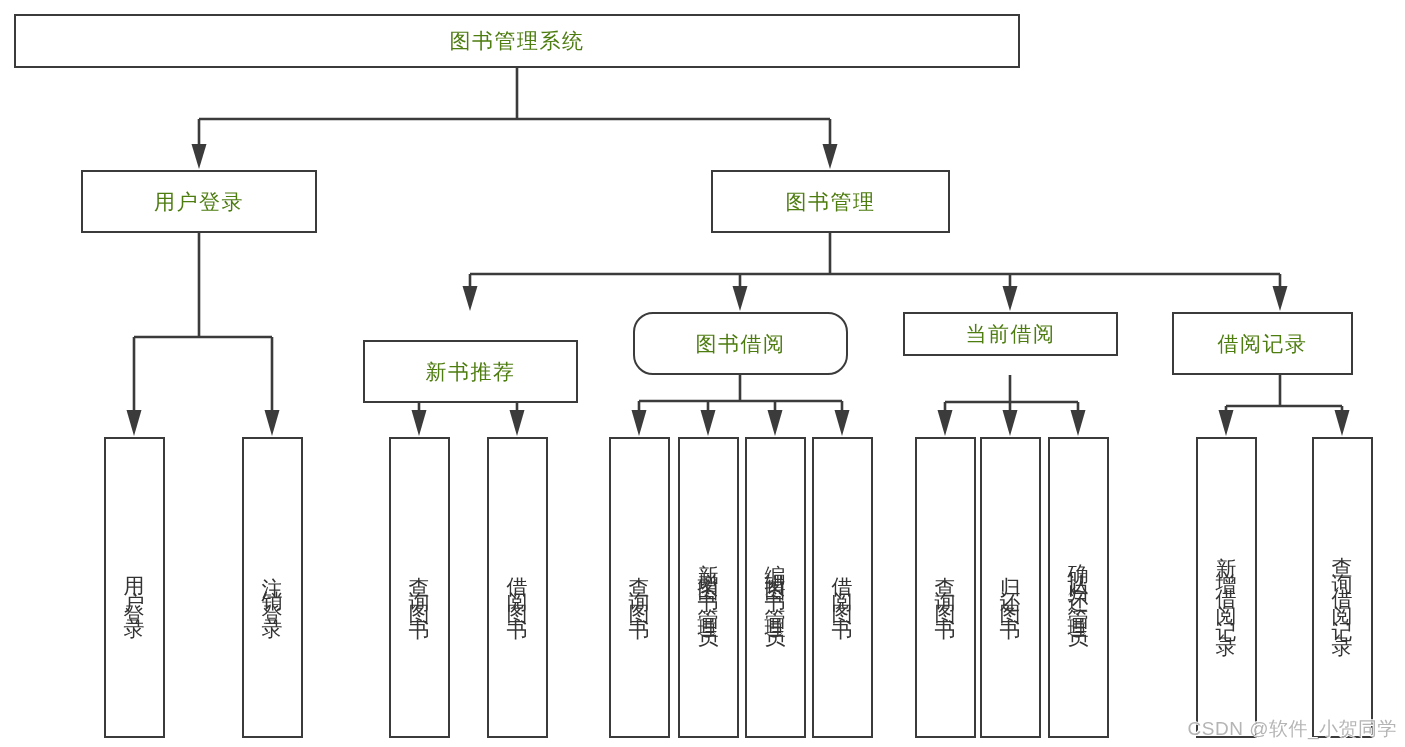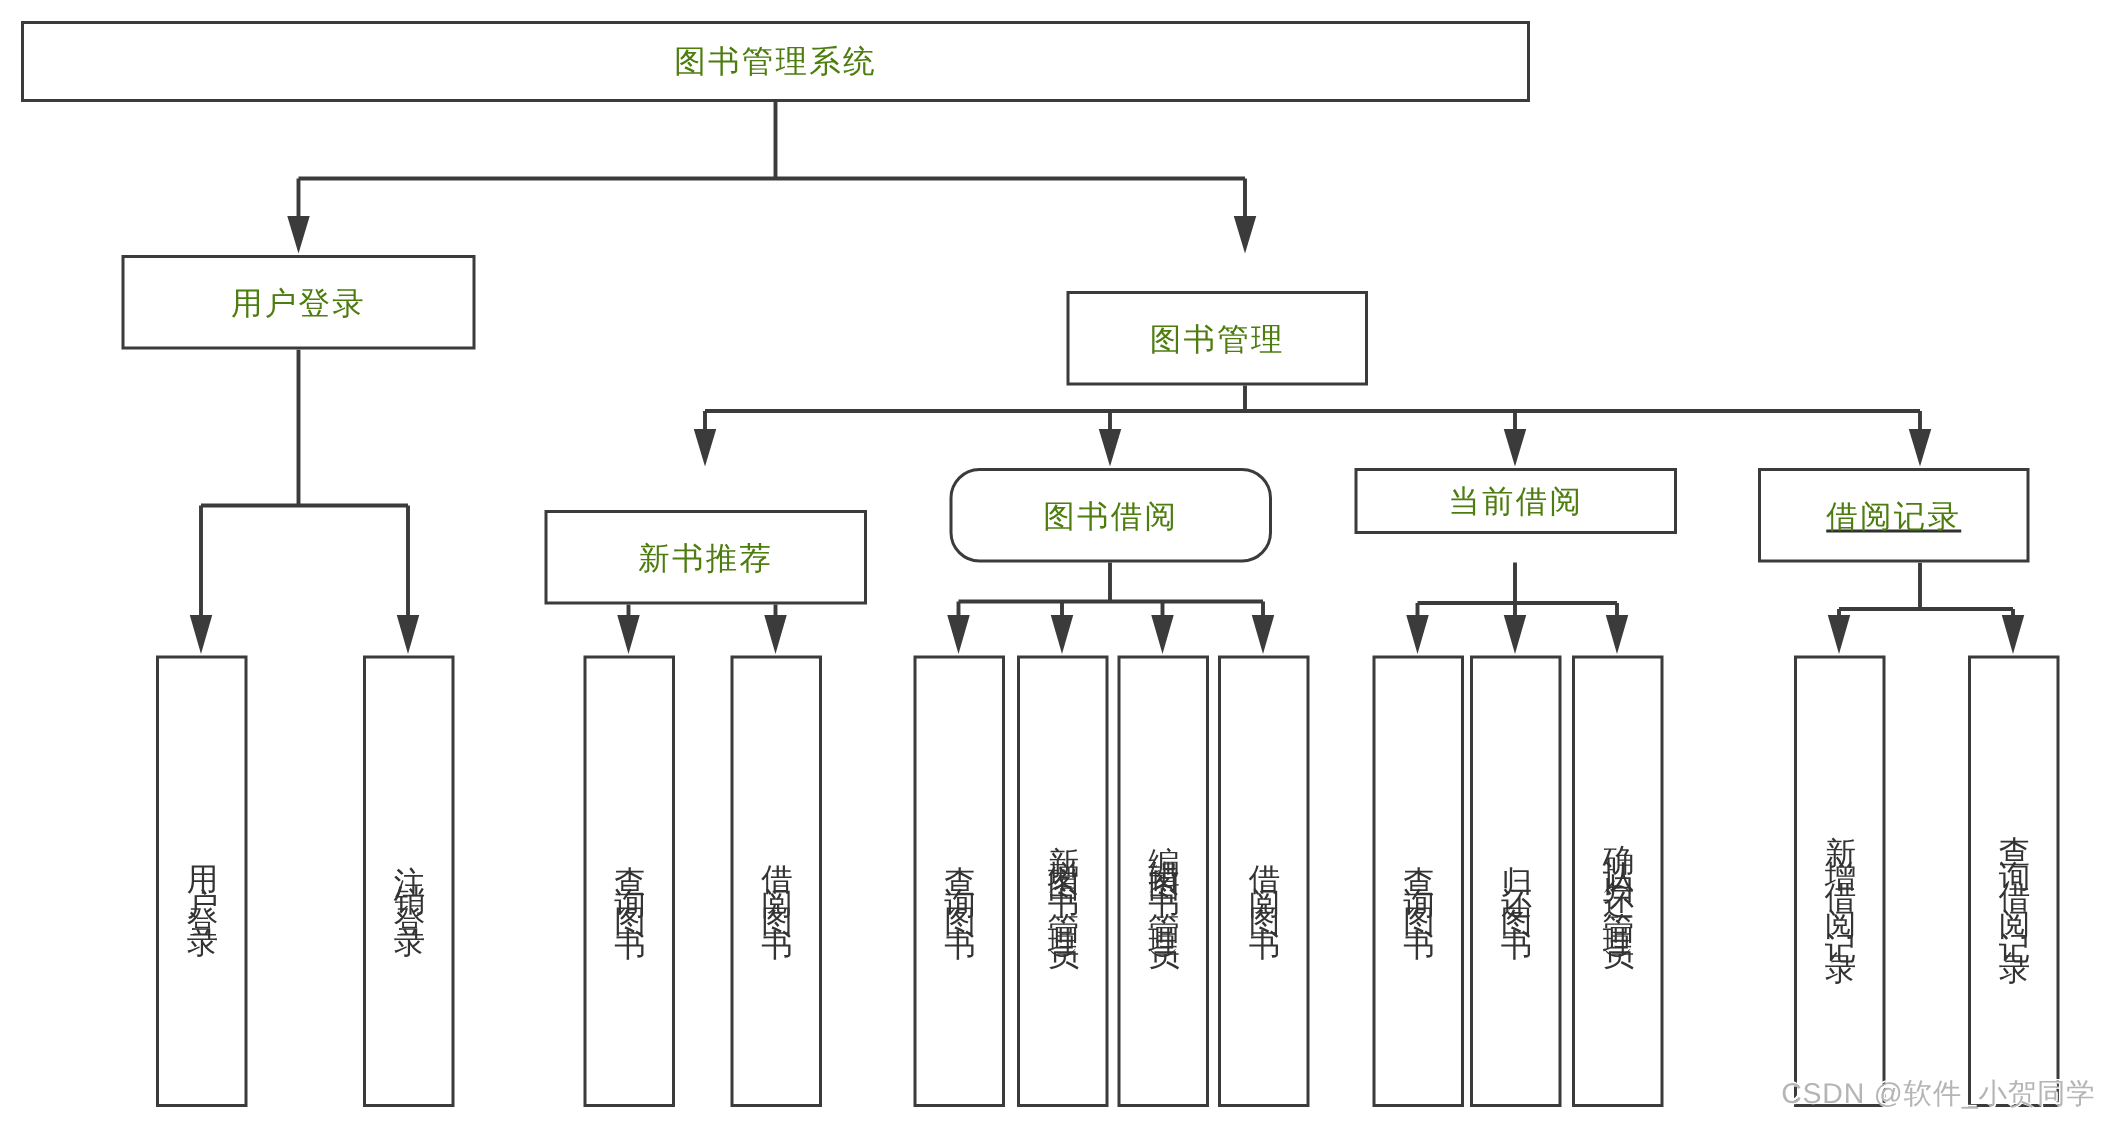--- a/index.html
+++ b/index.html
@@ -119,34 +119,34 @@
     </g>
   </svg>
 
   <div class="box" style="left:14px; top:14px; width:1006px; height:54px;">
     <span class="hlabel">图书管理系统</span>
   </div>
 
   <div class="box" style="left:81px; top:170px; width:236px; height:63px;">
     <span class="hlabel">用户登录</span>
   </div>
-  <div class="box" style="left:711px; top:170px; width:201px; height:63px;margin-top:24px;">
+  <div class="box" style="left:711px; top:170px; width:239px; height:63px;">
     <span class="hlabel">图书管理</span>
   </div>
 
   <div class="box" style="left:363px; top:312px; width:215px; height:63px;margin-top:28px;">
     <span class="hlabel">新书推荐</span>
   </div>
   <div class="box" style="left:633px; top:312px; width:215px; height:63px;border-radius:20px;">
     <span class="hlabel">图书借阅</span>
   </div>
   <div class="box" style="left:903px; top:312px; width:215px; height:44px;">
     <span class="hlabel">当前借阅</span>
   </div>
-  <div class="box" style="left:1172px; top:312px; width:181px; height:63px;text-decoration:underline;">
+  <div class="box" style="left:1172px; top:312px; width:181px; height:63px;">
     <span class="hlabel">借阅记录</span>
   </div>
 
   <div class="box" style="left:104px; top:437px; width:61px; height:301px;">
     <span class="vt ls-s">用户登录</span>
   </div>
   <div class="box" style="left:242px; top:437px; width:61px; height:301px;">
     <span class="vt ls-s">注销登录</span>
   </div>
 

